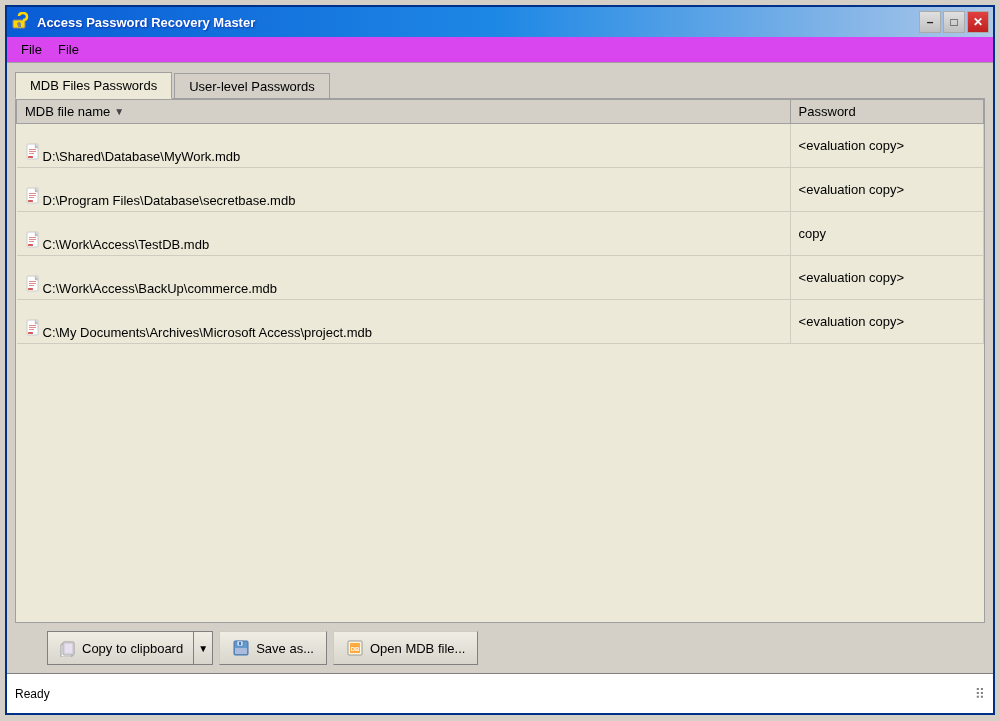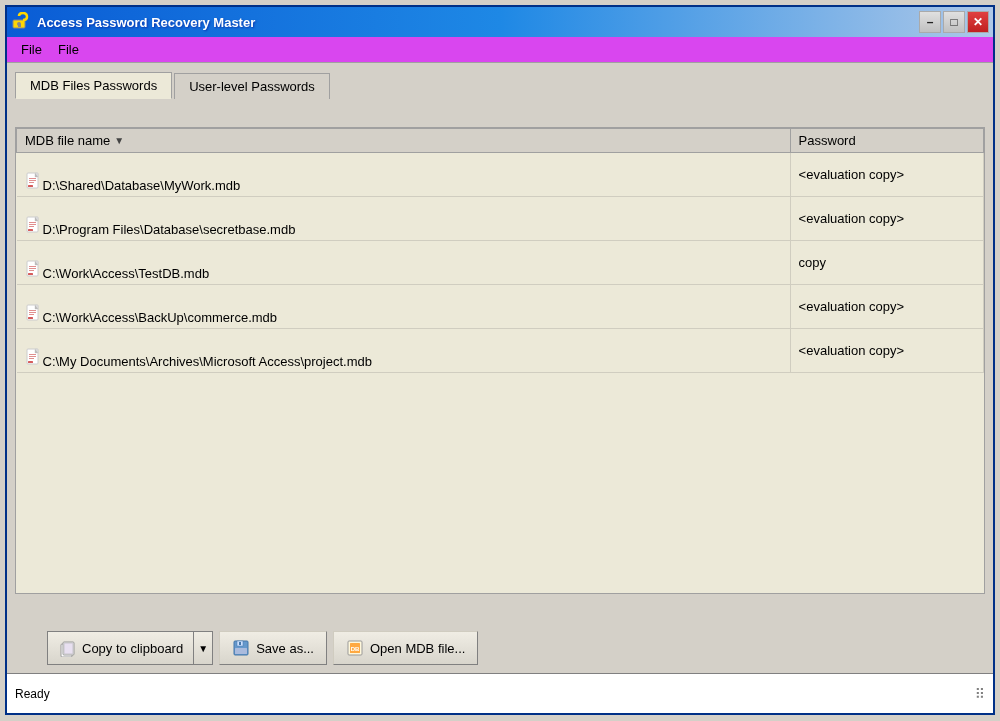--- a/index.html
+++ b/index.html
@@ -83,21 +83,20 @@
       font-size: 13px;
     }
 
     
     .content {
       flex: 1;
       padding: 8px;
       display: flex;
       flex-direction: column;
       overflow: hidden;
-      gap: 29px;
     }
 
     
     .tab-container {
       display: flex;
       align-items: flex-end;
       margin-bottom: 0;
     }
     .tab {
       padding: 5px 14px;

